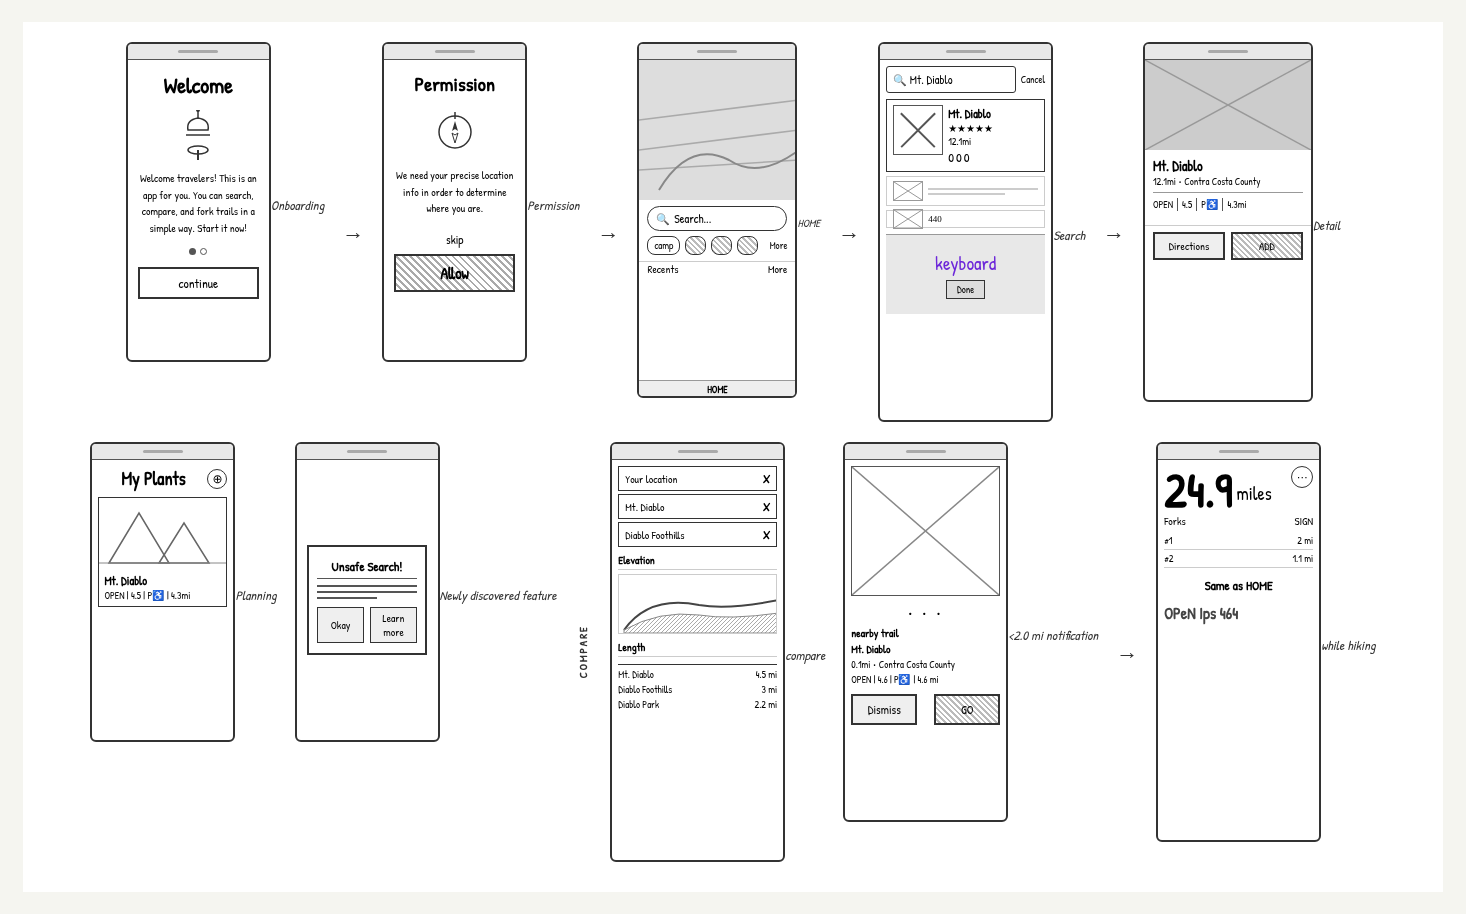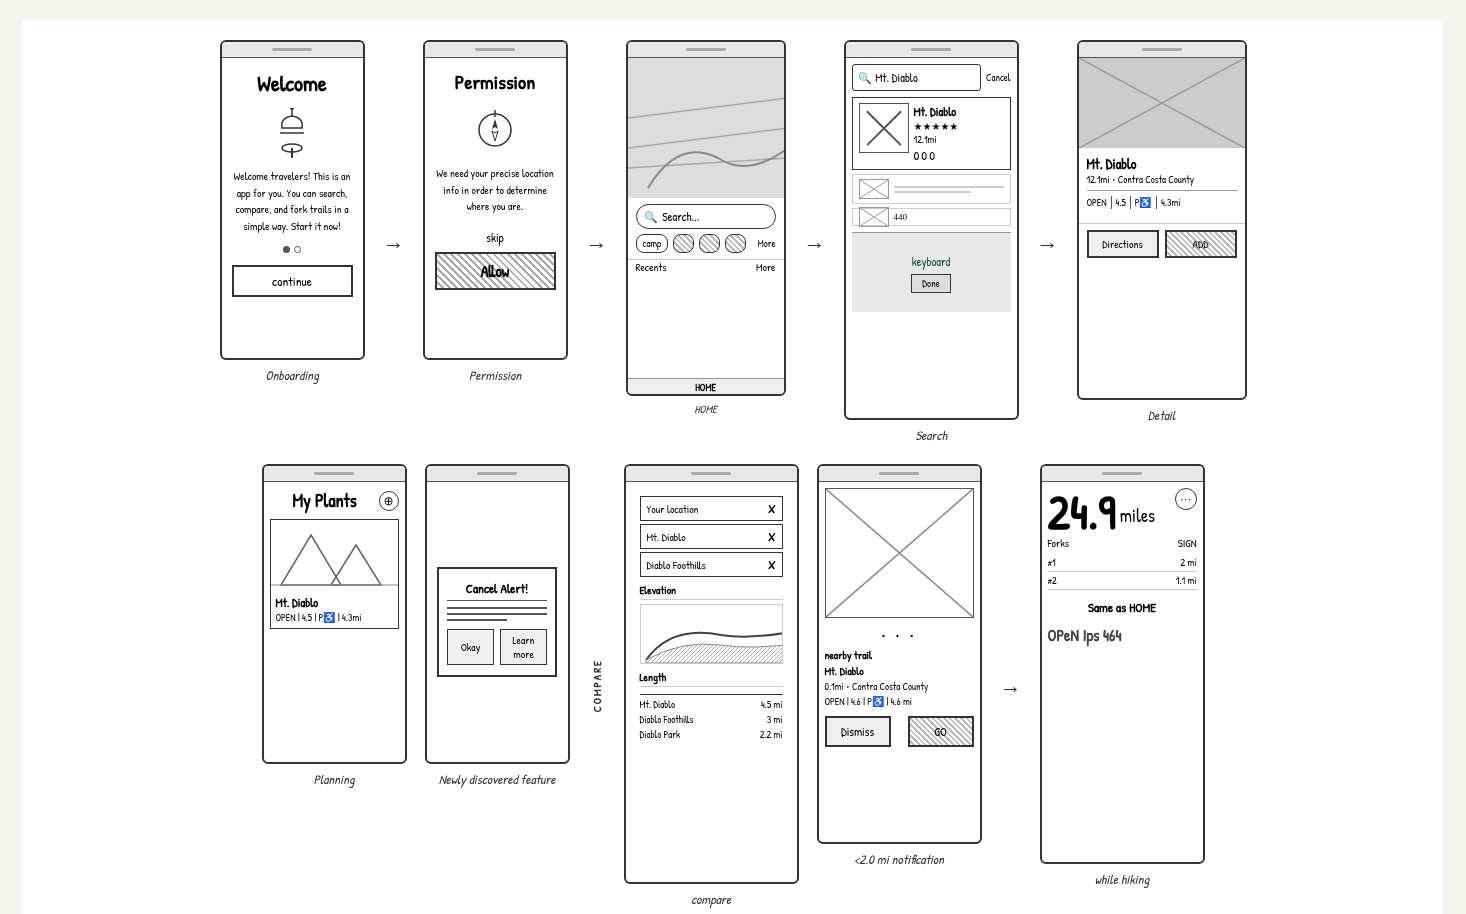--- a/index.html
+++ b/index.html
@@ -280,21 +280,21 @@
       background: #e8e8e8;
       border-top: 1.5px solid #999;
       margin-top: 6px;
       padding: 4px;
       display: flex;
       flex-direction: column;
       align-items: center;
       justify-content: center;
       height: 80px;
     }
-    .keyboard-label { font-size: 12px; font-family: 'Patrick Hand', 'Comic Sans MS', cursive; color: #14532d; }
+    .keyboard-label { font-size: 19px; font-family: 'Patrick Hand', 'Comic Sans MS', cursive; color: #6d28d9; }
     .done-btn {
       border: 1.5px solid #333;
       background: #ddd;
       padding: 2px 10px;
       font-size: 10px;
       font-family: 'Patrick Hand', 'Comic Sans MS', cursive;
       margin-top: 4px;
     }
     
     .detail-frame { width: 170px; }
@@ -442,21 +442,21 @@
       border: 1.5px solid #333;
       padding: 3px 0;
       text-align: center;
       font-size: 11px;
       font-family: 'Patrick Hand', 'Comic Sans MS', cursive;
       cursor: pointer;
     }
     
     .compare-frame { width: 175px; }
     .compare-frame .phone-content {
-      padding: 14px;
+      padding: 6px;
       min-height: 400px;
     }
     .compare-locations {
       margin-bottom: 6px;
     }
     .compare-location-row {
       display: flex;
       align-items: center;
       border: 1.5px solid #333;
       margin-bottom: 3px;
@@ -640,21 +640,20 @@
       font-size: 11px;
       font-family: 'Patrick Hand', 'Comic Sans MS', cursive;
       font-weight: bold;
       letter-spacing: 2px;
       align-self: center;
       margin: 0 2px;
       color: #333;
     }
     .phone-wrapper {
       display: flex;
-      flex-direction: column;
       align-items: center;
     }
   </style>
 </head>
 <body>
 
 <div class="canvas">
 
   <div class="row">
 
@@ -880,21 +879,21 @@
       <div class="label-below">Planning</div>
     </div>
 
     <div class="phone-wrapper">
       <div class="phone-frame feature-frame">
         <div class="phone-header">
           <div class="phone-header-line"></div>
         </div>
         <div class="phone-content">
           <div class="alert-box">
-            <div class="alert-title">Cancel Alert!</div>
+            <div class="alert-title">Unsafe Search!</div>
             <div class="alert-lines">
               <div class="alert-line"></div>
               <div class="alert-line"></div>
               <div class="alert-line short"></div>
             </div>
             <div class="alert-btns">
               <button class="alert-btn">Okay</button>
               <button class="alert-btn">Learn more</button>
             </div>
           </div>

